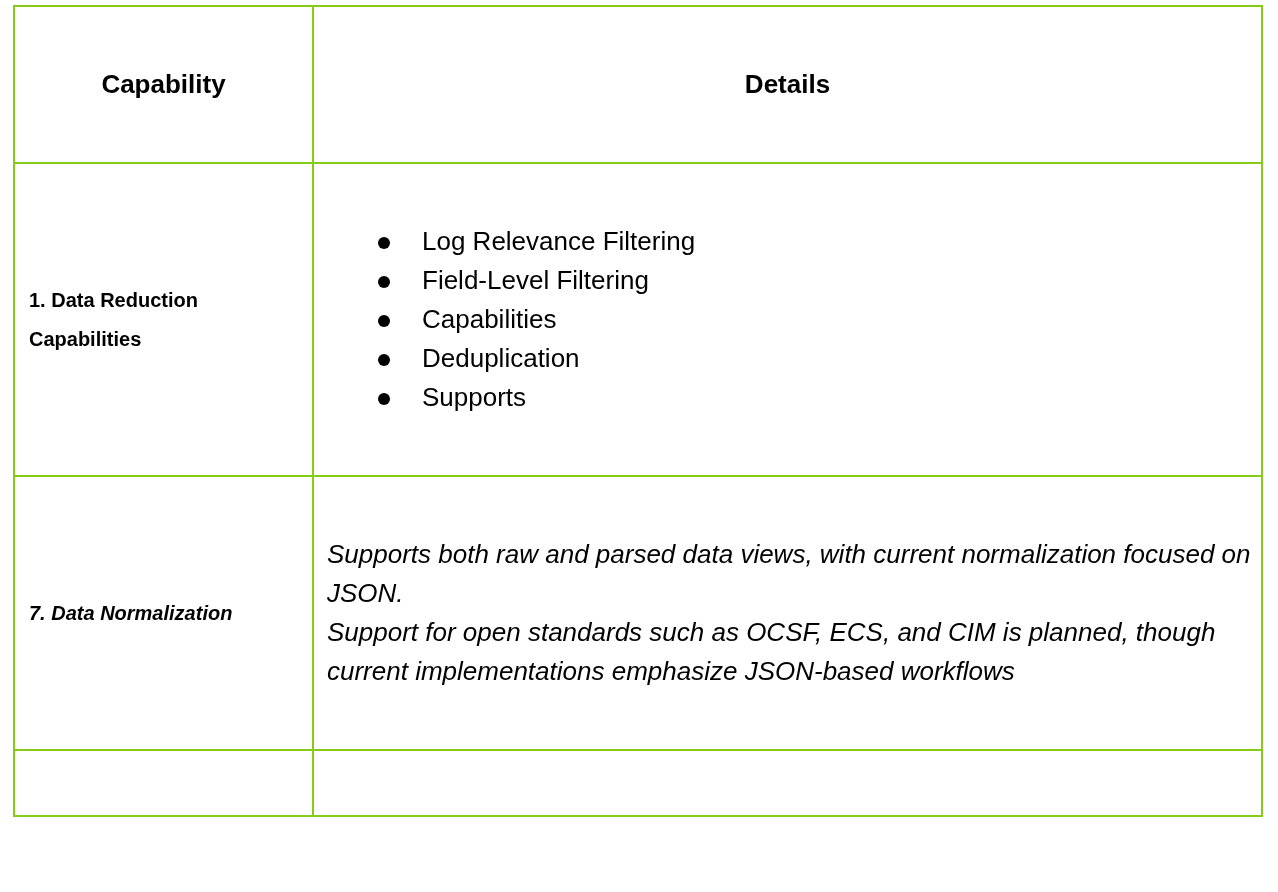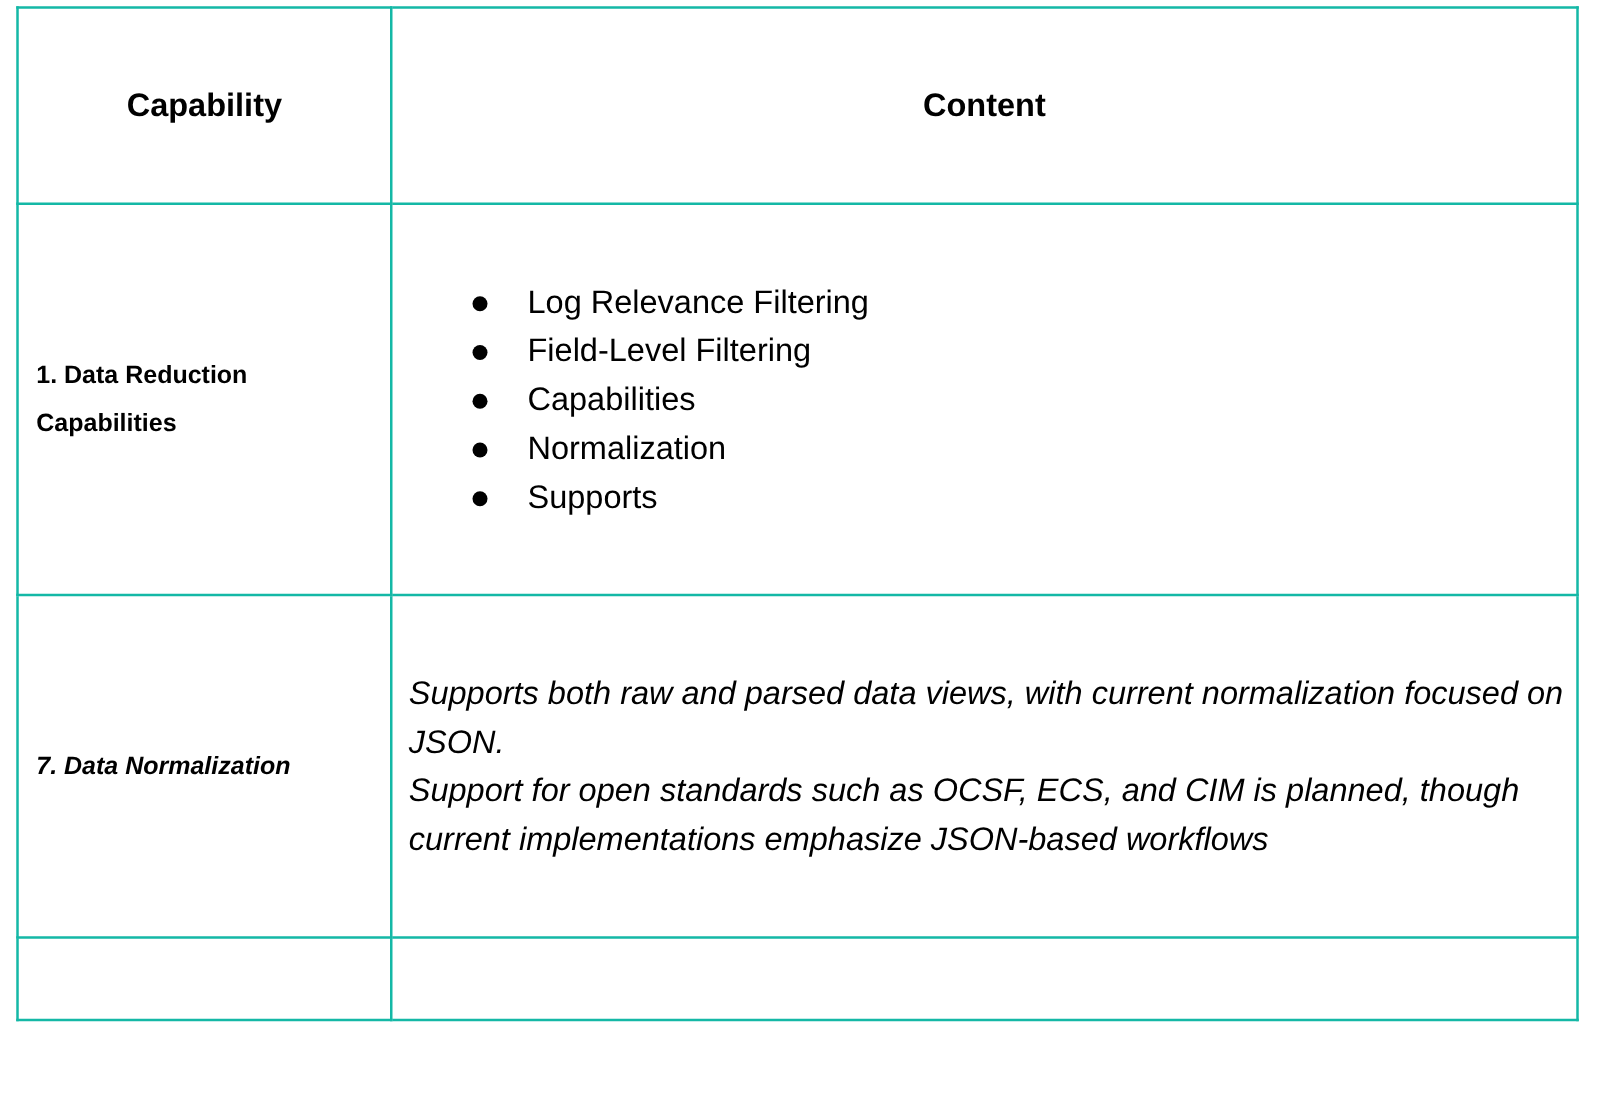--- a/index.html
+++ b/index.html
@@ -1,19 +1,19 @@
 <!DOCTYPE html>
 <html><head>
   <meta charset="utf-8">
   <style>
     html, body { margin: 0; padding: 0; background: #ffffff; }
     body { width: 1278px; height: 892px; overflow: hidden; position: relative;
            font-family: "Liberation Sans", sans-serif; color: #000; }
     .tbl { position: absolute; left: 13px; top: 5px; width: 1250px; border-collapse: collapse; table-layout: fixed; }
-    .tbl td { border: 2px solid #14b8a6; vertical-align: middle; padding: 12px; }
+    .tbl td { border: 2px solid #84cc16; vertical-align: middle; padding: 12px; }
     .col1 { width: 299px; }
     .head td { height: 131px; text-align: center; font-weight: bold; font-size: 26px; }
     .cap { font-weight: bold; font-size: 20px; line-height: 39px; padding-left: 14px !important; padding-right: 8px !important; }
     .det { font-size: 26px; line-height: 39px; padding-left: 13px !important; padding-right: 8px !important; margin-top: 43px; }
     ul.bullets { margin: 0; padding: 0 0 0 95px; list-style: none; }
     ul.bullets li { position: relative; }
     ul.bullets li::before { content: ""; position: absolute; left: -44px; top: 15px; width: 12px; height: 12px; border-radius: 50%; background: #000; }
     .r1 td { height: 287px; }
     .r2 td { height: 207px; }
     .r3 td { height: 248px; font-style: italic; }
@@ -23,30 +23,30 @@
 <body>
 
 <table class="tbl">
   <colgroup>
       <col class="col1">
       <col>
     </colgroup>
   <tbody>
       <tr class="head">
     <td>Capability</td>
-    <td>Content</td>
+    <td>Details</td>
   </tr>
   <tr class="r1">
     <td class="cap">1. Data Reduction Capabilities</td>
     <td class="det">
       <ul class="bullets">
         <li>Log Relevance Filtering</li>
         <li>Field-Level Filtering</li>
         <li>Capabilities</li>
-        <li>Normalization</li>
+        <li>Deduplication</li>
         <li>Supports</li>
       </ul>
     </td>
   </tr>
   <tr class="r3">
     <td class="cap">7. Data Normalization</td>
     <td class="det">
       <div>Supports both raw and parsed data views, with current normalization focused on JSON.</div>
       <div>Support for open standards such as OCSF, ECS, and CIM is planned, though current implementations emphasize JSON-based workflows</div>
     </td>

